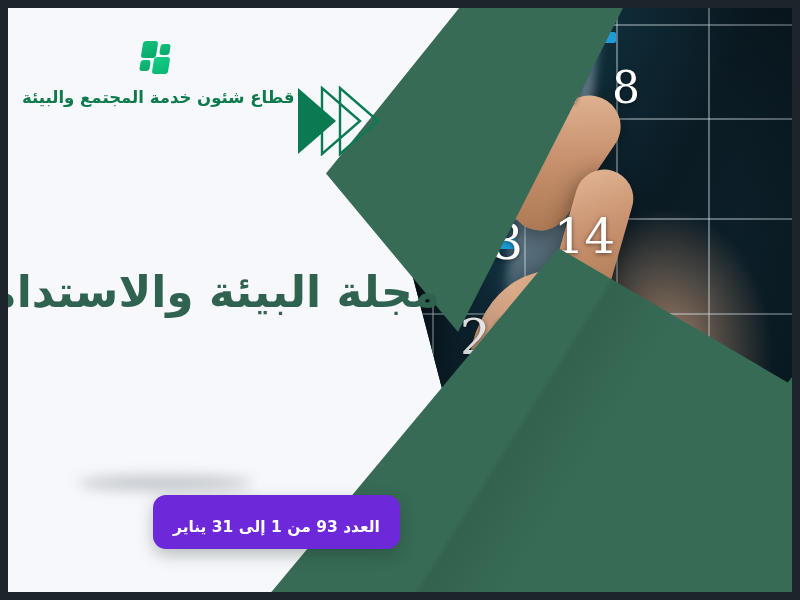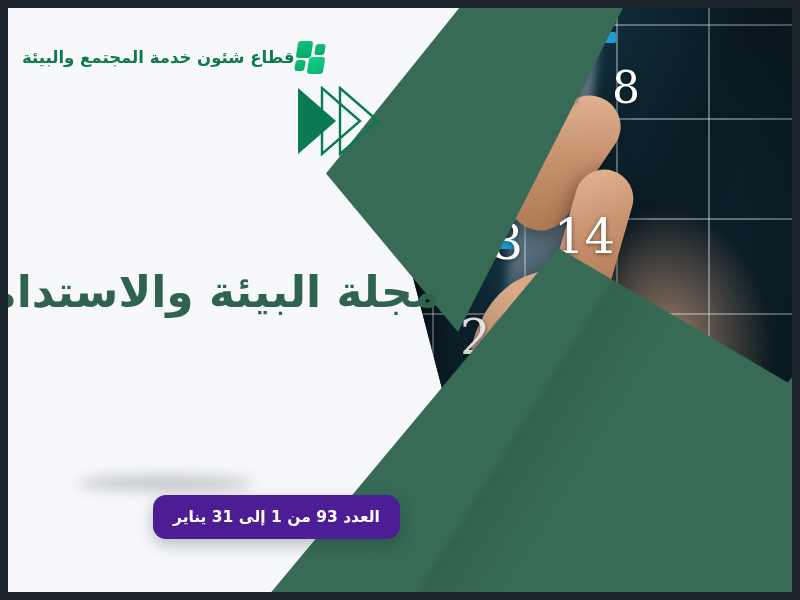--- a/index.html
+++ b/index.html
@@ -161,22 +161,23 @@
     background: #376b55;
     z-index: 5;
   }
 
   
   #header {
     position: absolute;
     left: 14px;
     top: 32px;
     display: flex;
-    flex-direction: row;
+    flex-direction: column;
     align-items: center;
+    gap: 14px;
     z-index: 10;
   }
   #brand-mark {
     position: relative;
     width: 36px;
     height: 34px;
     flex: 0 0 auto;
   }
   #brand-mark i {
     position: absolute;
@@ -236,23 +237,23 @@
     filter: blur(7px);
     z-index: 9;
   }
 
   
   #date-badge {
     position: absolute;
     left: 145px;
     top: 487px;
     min-width: 186px;
-    padding: 13px 20px 13px;
+    padding: 23px 20px 13px;
     box-sizing: border-box;
-    background: #4c1d95;
+    background: #6d28d9;
     color: #ffffff;
     font-size: 15.5px;
     font-weight: 700;
     text-align: left;
     border-radius: 13px;
     z-index: 11;
     box-shadow: 0 6px 16px rgba(20,40,32,.28);
     white-space: nowrap;
   }
 </style>

